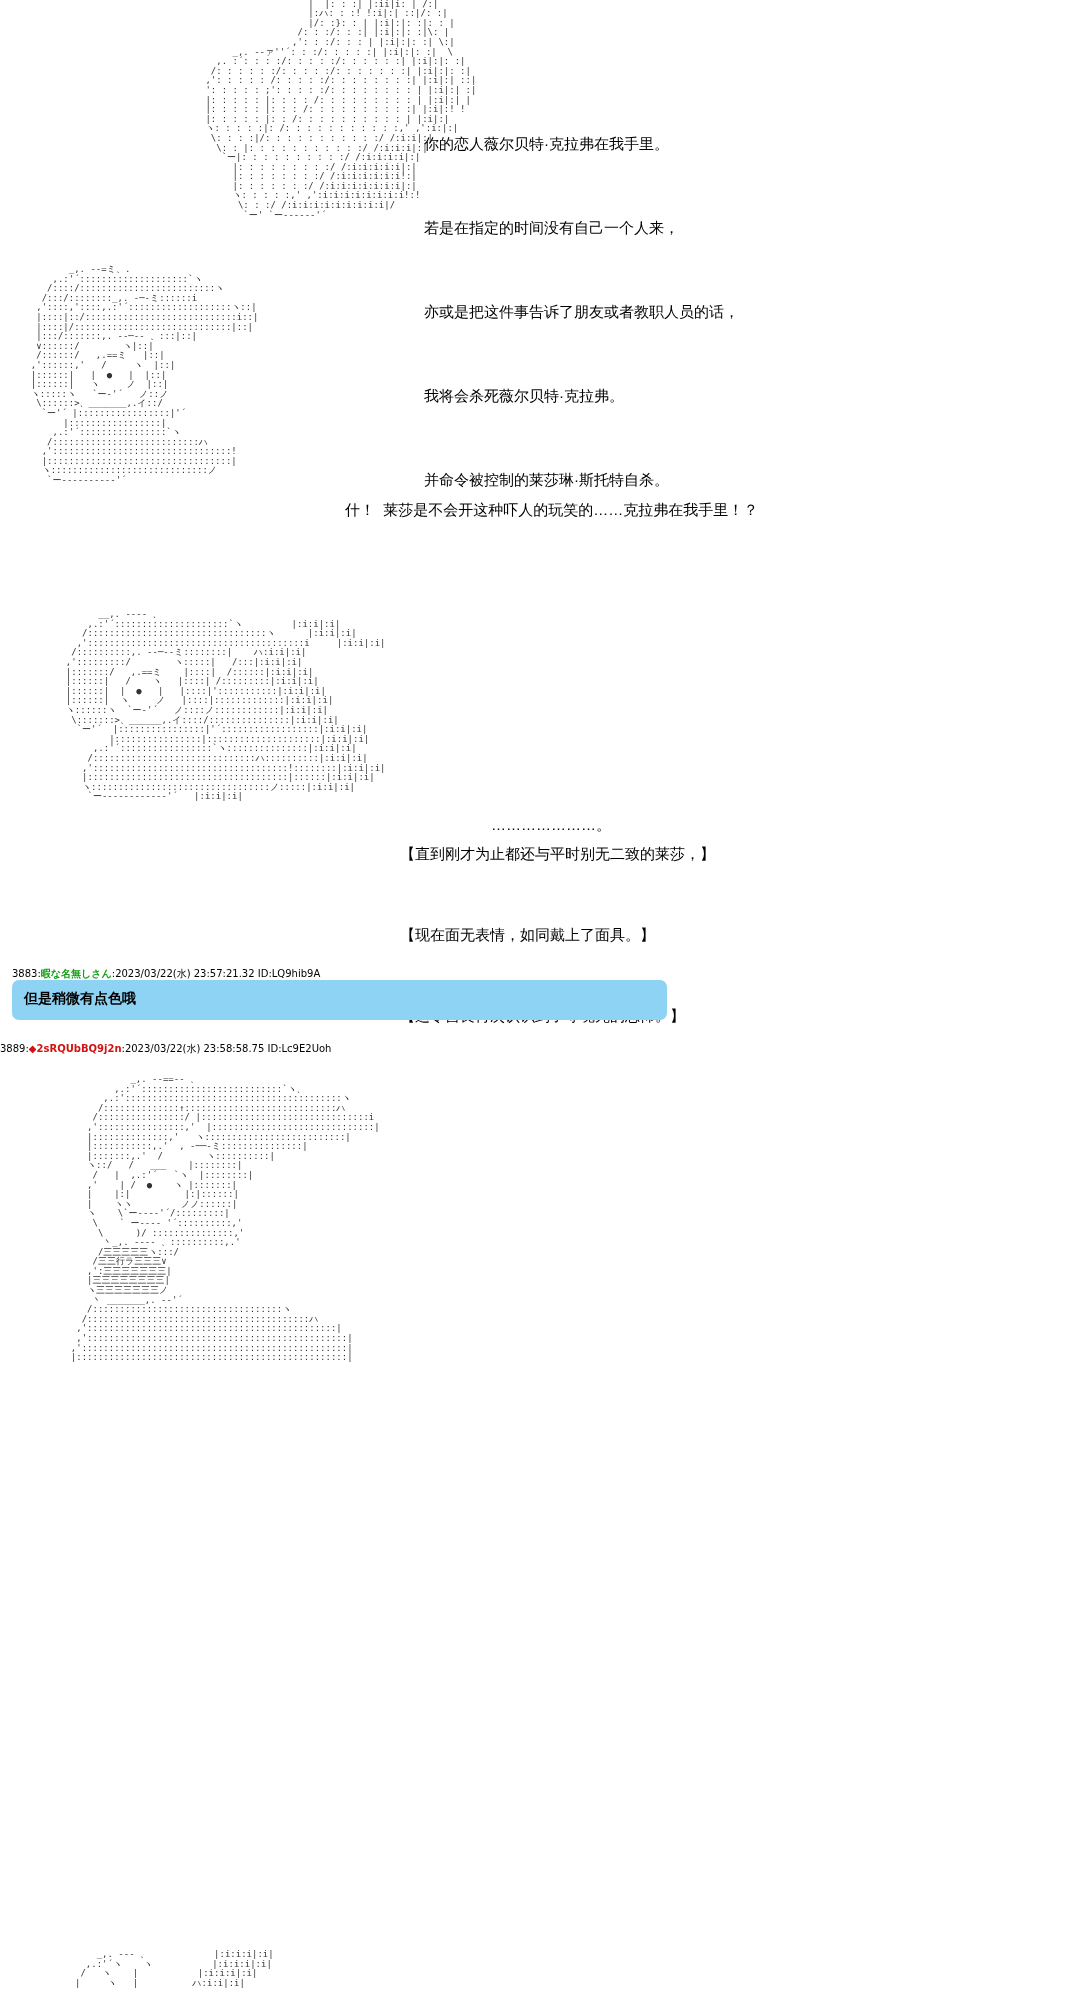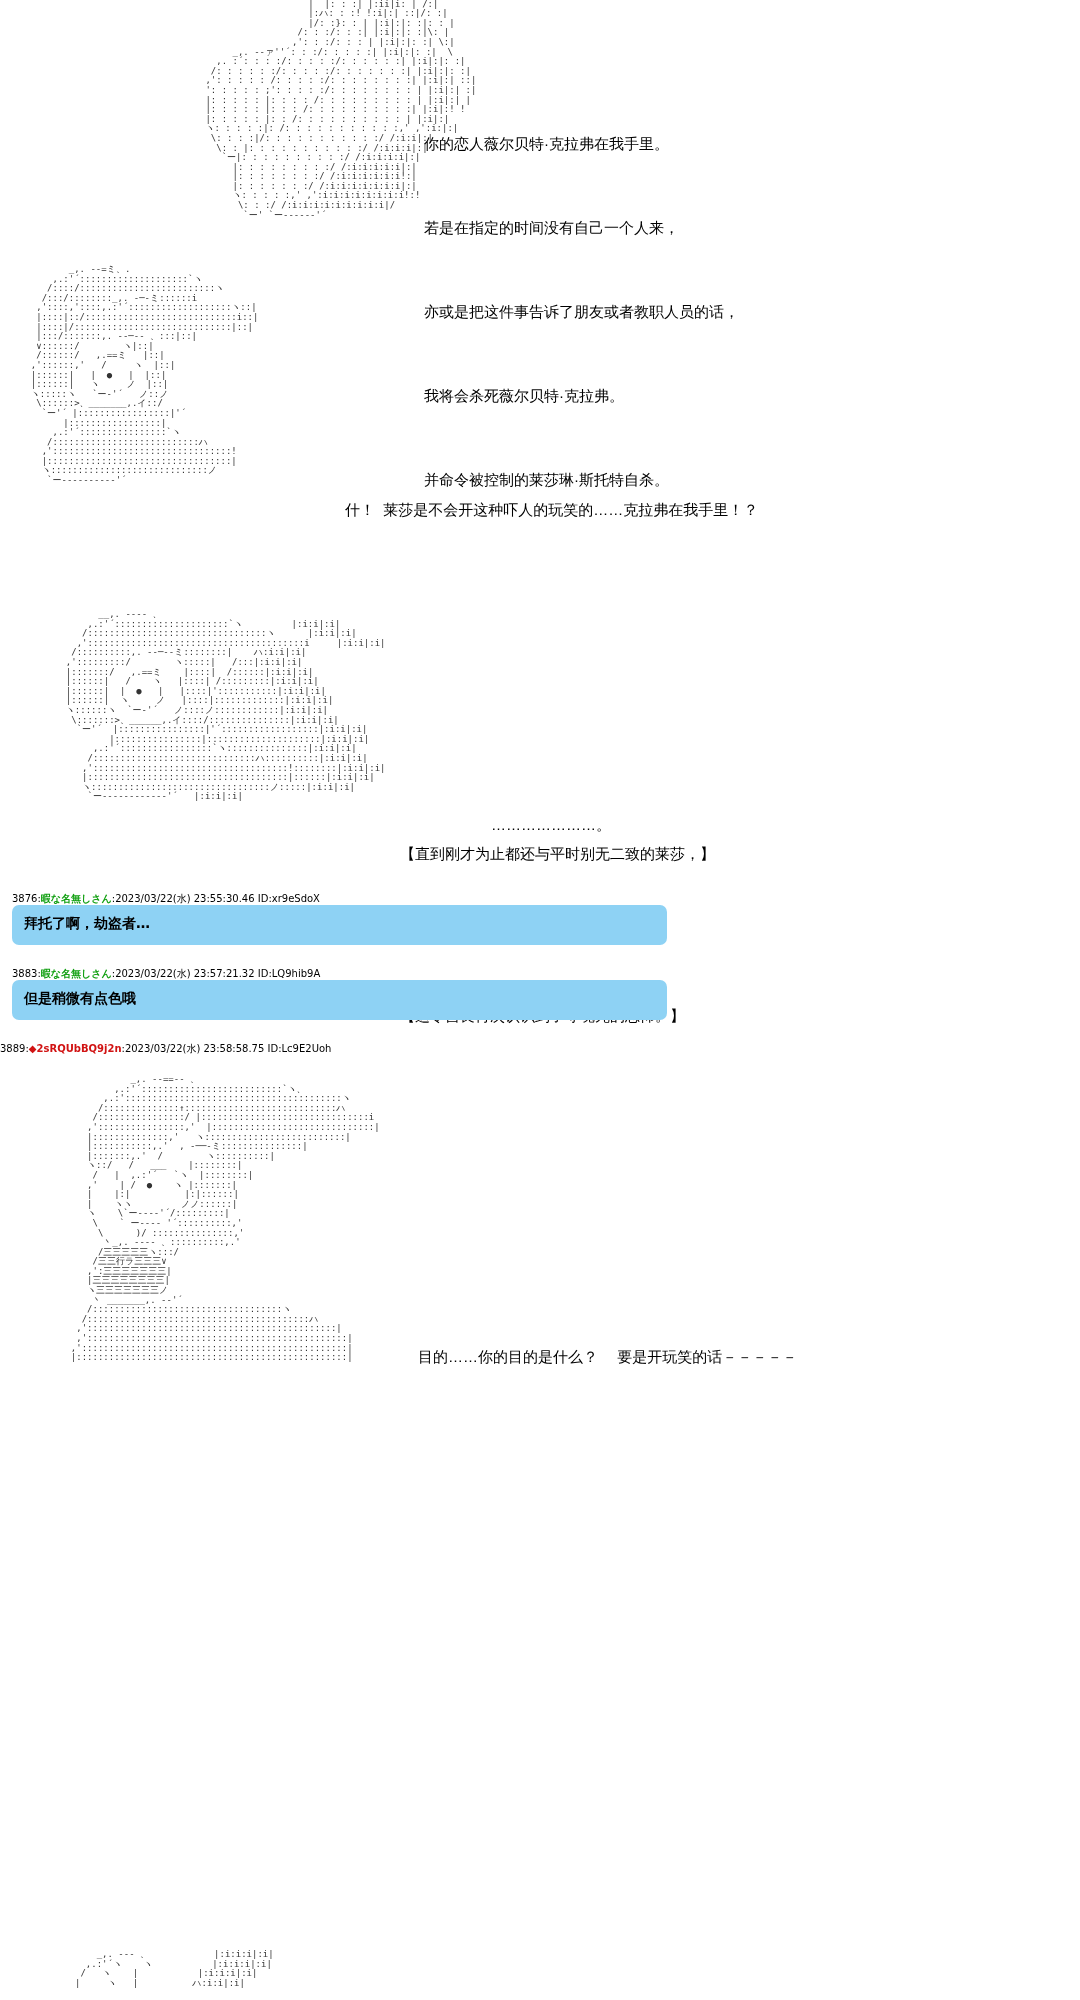--- a/index.html
+++ b/index.html
@@ -185,26 +185,20 @@
   <div class="dialogue" style="left:446px; top:755px;">
     <div>　　　…………………。</div>
   </div>
 
   <div class="dialogue small-lead" style="left:400px; top:786px;">
     <div>【直到刚才为止都还与平时别无二致的莱莎，】</div>
     <div>【现在面无表情，如同戴上了面具。】</div>
     <div>【这令吉良再次认识到了夺魂咒的恐怖。】</div>
   </div>
 
-  <div class="post post-wide" style="left:12px; top:893px;">
-    <div class="post-header">
-      <span class="post-num">3876:</span><span class="post-name">暇な名無しさん</span><span class="post-meta">:2023/03/22(水) 23:55:30.46 ID:xr9eSdoX</span>
-    </div>
-    <div class="bubble">拜托了啊，劫盗者…</div>
-  </div>
 
   <div class="post post-wide" style="left:12px; top:968px;">
     <div class="post-header">
       <span class="post-num">3883:</span><span class="post-name">暇な名無しさん</span><span class="post-meta">:2023/03/22(水) 23:57:21.32 ID:LQ9hib9A</span>
     </div>
     <div class="bubble">但是稍微有点色哦</div>
   </div>
 
   <div class="post-plain" style="left:0; top:1043px;">
     <span class="post-num">3889:</span><span class="trip"><span class="diamond">◆</span><span>2sRQUbBQ9j2n</span></span><span class="post-meta">:2023/03/22(水) 23:58:58.75 ID:Lc9E2Uoh</span>
@@ -234,22 +228,19 @@
      |三三三三三三三三|
      ヽ三三三三三三三ノ
       丶 _______,. -‐'´
      /:::::::::::::::::::::::::::::::::::ヽ
     /:::::::::::::::::::::::::::::::::::::::::ハ
    ,'::::::::::::::::::::::::::::::::::::::::::::::|
    ,'::::::::::::::::::::::::::::::::::::::::::::::::|
   ,':::::::::::::::::::::::::::::::::::::::::::::::::|
   |::::::::::::::::::::::::::::::::::::::::::::::::::|</pre>
 
-  <div class="dialogue" style="left:418px; top:1287px;">
-    <div>目的……你的目的是什么？　 要是开玩笑的话－－－－－</div>
-  </div>
 
   <pre class="aa" style="left:75px; top:1930px;margin-top:20px;">    _,. -‐- 、            |:i:i:i|:i|
   ,.:'´ヽ    ヽ           |:i:i:i|:i|
  /   ヽ    |           |:i:i:i|:i|
 |     ヽ   |          ハ:i:i|:i|</pre>
 
 </div>
 
 </body></html>

